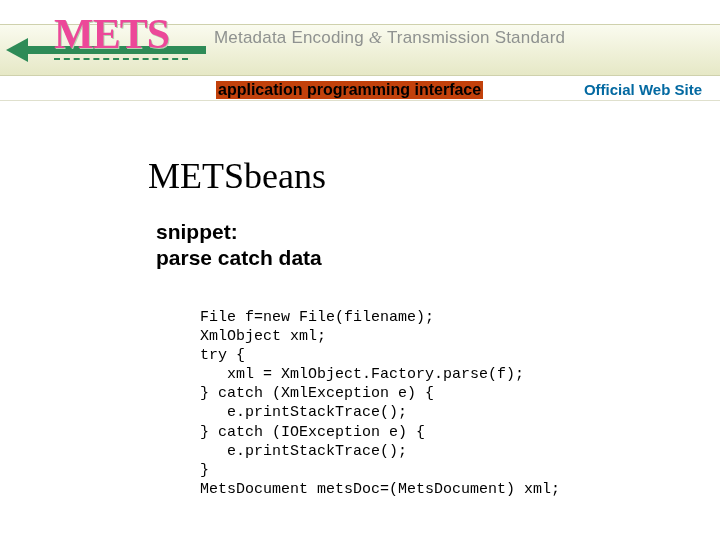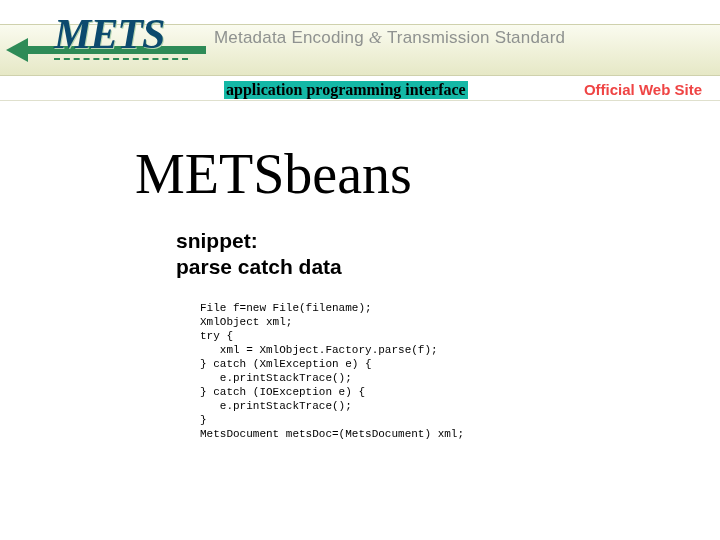--- a/index.html
+++ b/index.html
@@ -1,30 +1,30 @@
 <!DOCTYPE html>
 <html><head>
 <meta charset="utf-8">
 <style>
   html,body{margin:0;padding:0;width:720px;height:540px;background:#fff;font-family:Arial,Helvetica,sans-serif;overflow:hidden}
   .banner{position:relative;height:100px;border-bottom:1px solid #dfe0cd}
   .bar{position:absolute;left:0;right:0;top:24px;height:50px;background:linear-gradient(#fafbef,#e6e8c6);border-top:1px solid #cfd1ad;border-bottom:1px solid #cfd1ad}
   .arrow{position:absolute;left:6px;top:38px;width:200px;height:24px}
   .arrow-line{position:absolute;left:16px;top:8px;width:184px;height:8px;background:#2e8b57}
   .arrow-head{position:absolute;left:0;top:0;width:0;height:0;border-top:12px solid transparent;border-bottom:12px solid transparent;border-right:22px solid #2e8b57}
-  .mets-logo{position:absolute;left:54px;top:10px;font-family:"Times New Roman",serif;font-style:italic;font-weight:900;font-size:42px;color:#0c4a6e;letter-spacing:-1px;text-shadow:1px 1px 0 #b6d5b0}
+  .mets-logo{position:absolute;left:54px;top:10px;font-family:"Times New Roman",serif;font-weight:900;font-size:42px;color:#ec4899;letter-spacing:-1px;text-shadow:1px 1px 0 #b6d5b0}
   .dash{position:absolute;left:54px;top:58px;width:134px;border-top:2px dashed #2e8b57}
   .subtitle{position:absolute;left:214px;top:28px;font-size:17px;font-weight:400;color:#8f9290;letter-spacing:0.2px}
   .amp{font-style:italic;font-family:"Times New Roman",serif}
-  .api{position:absolute;left:224px;top:81px;font-family:Liberation Serif, serif;font-size:16px;font-weight:700;color:#000;background:#14b8a6;padding:0 2px}
-  .ows{position:absolute;right:18px;top:81px;font-size:15px;font-weight:700;color:#ef4444}
+  .api{position:absolute;left:216px;top:81px;font-family:Liberation Sans, sans-serif;font-size:16px;font-weight:700;color:#000;background:#c2410c;padding:0 2px}
+  .ows{position:absolute;right:18px;top:81px;font-size:15px;font-weight:700;color:#0369a1}
   .content{padding:38px 0 0 132px}
-  h1{margin:3px;font-family:"Times New Roman",serif;font-weight:400;font-size:56px;color:#000}
-  .snippet-head{margin:22px 0 0 44px;font-size:21px;font-weight:700;line-height:1.25;color:#000}
-  pre{margin:20px 0 0 68px;font-family:"Courier New",monospace;font-size:11px;line-height:1.28;color:#000;white-space:pre}
+  h1{margin:16px;font-family:"Times New Roman",serif;font-weight:400;font-size:36px;color:#000}
+  .snippet-head{margin:22px 0 0 24px;font-size:21px;font-weight:700;line-height:1.25;color:#000}
+  pre{margin:36px 0 0 68px;font-family:"Courier New",monospace;font-size:15px;line-height:1.28;color:#000;white-space:pre}
 </style>
 </head>
 <body>
 
 <div class="banner">
   <div class="bar"></div>
   <div class="arrow">
     <div class="arrow-line"></div>
     <div class="arrow-head"></div>
   </div>

